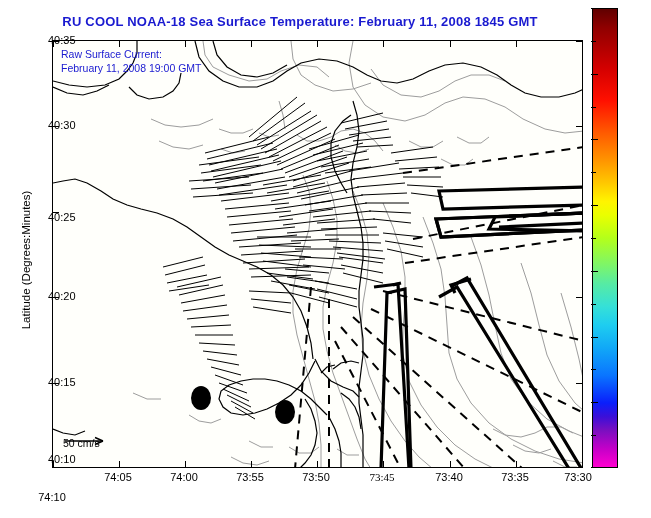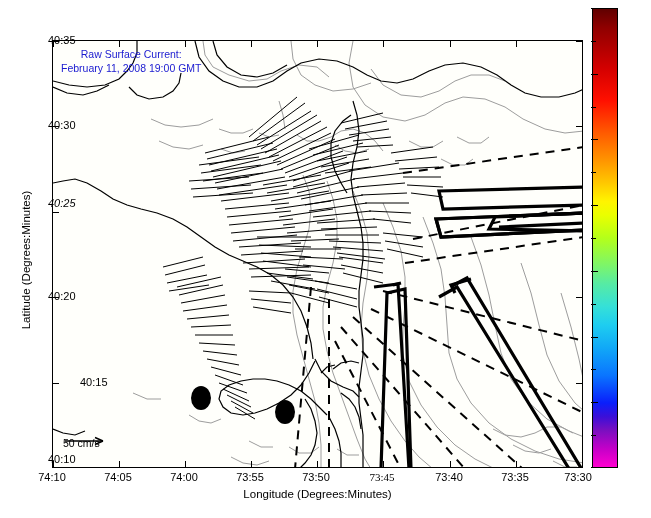--- a/index.html
+++ b/index.html
@@ -16,21 +16,21 @@
     font-size:13px;font-weight:bold;color:#1a1ad0;
     letter-spacing:0.2px;white-space:nowrap;
   }
 
   
   .plot-frame{
     position:absolute;left:52px;top:40px;width:531px;height:428px;
     border:1.5px solid #000;background:#fffffb;box-sizing:border-box;
     overflow:hidden;
   }
-  .plot-inner{position:absolute;left:0;top:0;width:100%;height:100%;text-align:center;}
+  .plot-inner{position:absolute;left:0;top:0;width:100%;height:100%;}
   .plot-inner svg{position:absolute;left:0;top:0;}
 
   
   .annot{
     position:absolute;left:8px;top:6px;color:#1a1ad0;font-size:10.5px;
     line-height:14px;white-space:nowrap;
   }
 
   
   .veckey{position:absolute;left:10px;bottom:16px;white-space:nowrap;}
@@ -92,20 +92,21 @@
       #ff00d0 100%);
   }
   .cbar-tick{position:absolute;left:-1px;width:7px;height:1px;background:#000;}
   .cbar-tick.minor{left:-1px;width:5px;}
 </style>
 </head>
 <body>
 
 <div id="root">
 
+  <div class="title">RU COOL  NOAA-18  Sea Surface Temperature:  February 11, 2008 1845 GMT</div>
 
   <div class="plot-frame">
     <div class="plot-inner">
 
       <svg width="531" height="428" viewBox="0 0 531 428">
 
         <g stroke="#9d9d9d" stroke-width="1" fill="none">
           <path d="M150,0 L152,14 L160,26 L176,34 L196,40 L214,38 L228,30 L246,24 L264,26 L276,36"></path>
           <path d="M238,0 L240,18 L248,34 L262,44 L280,50 L300,48 L318,42"></path>
           <path d="M300,0 L296,22 L300,46 L312,64 L330,76 L352,80 L372,74 L392,62 L410,56 L432,58 L452,66 L470,78 L492,88 L512,92 L531,90"></path>
@@ -366,38 +367,37 @@
 
       <div class="tick ytick right" style="top:0px;"></div>
       <div class="tick ytick right" style="top:85px;"></div>
       <div class="tick ytick right" style="top:171px;"></div>
       <div class="tick ytick right" style="top:256px;"></div>
       <div class="tick ytick right" style="top:342px;"></div>
 
     </div>
   </div>
 
-  <div class="xlabel-tick" style="left:52px;">74:10</div>
+  <div class="xlabel-tick" style="left:52px;margin-top:20px;">74:10</div>
   <div class="xlabel-tick" style="left:118px;">74:05</div>
   <div class="xlabel-tick" style="left:184px;">74:00</div>
   <div class="xlabel-tick" style="left:250px;text-align:right;">73:55</div>
   <div class="xlabel-tick" style="left:316px;">73:50</div>
   <div class="xlabel-tick" style="left:382px;font-family:Liberation Serif, serif;">73:45</div>
   <div class="xlabel-tick" style="left:449px;">73:40</div>
   <div class="xlabel-tick" style="left:515px;">73:35</div>
   <div class="xlabel-tick" style="left:578px;">73:30</div>
 
   <div class="ylabel-tick" style="top:40px;">40:35</div>
   <div class="ylabel-tick" style="top:125px;">40:30</div>
-  <div class="ylabel-tick" style="top:203px;font-style:italic;">40:25</div>
+  <div class="ylabel-tick" style="top:217px;">40:25</div>
   <div class="ylabel-tick" style="top:296px;">40:20</div>
-  <div class="ylabel-tick" style="top:382px;margin-left:32px;">40:15</div>
+  <div class="ylabel-tick" style="top:382px;">40:15</div>
   <div class="ylabel-tick" style="top:459px;">40:10</div>
 
-  <div class="axis-title-x">Longitude (Degrees:Minutes)</div>
   <div class="axis-title-y">Latitude (Degrees:Minutes)</div>
 
   <div class="cbar-wrap">
     <div class="cbar"></div>
 
     <div class="cbar-tick" style="top:0px;"></div>
     <div class="cbar-tick minor" style="top:33px;"></div>
     <div class="cbar-tick" style="top:66px;"></div>
     <div class="cbar-tick minor" style="top:99px;"></div>
     <div class="cbar-tick" style="top:131px;"></div>

